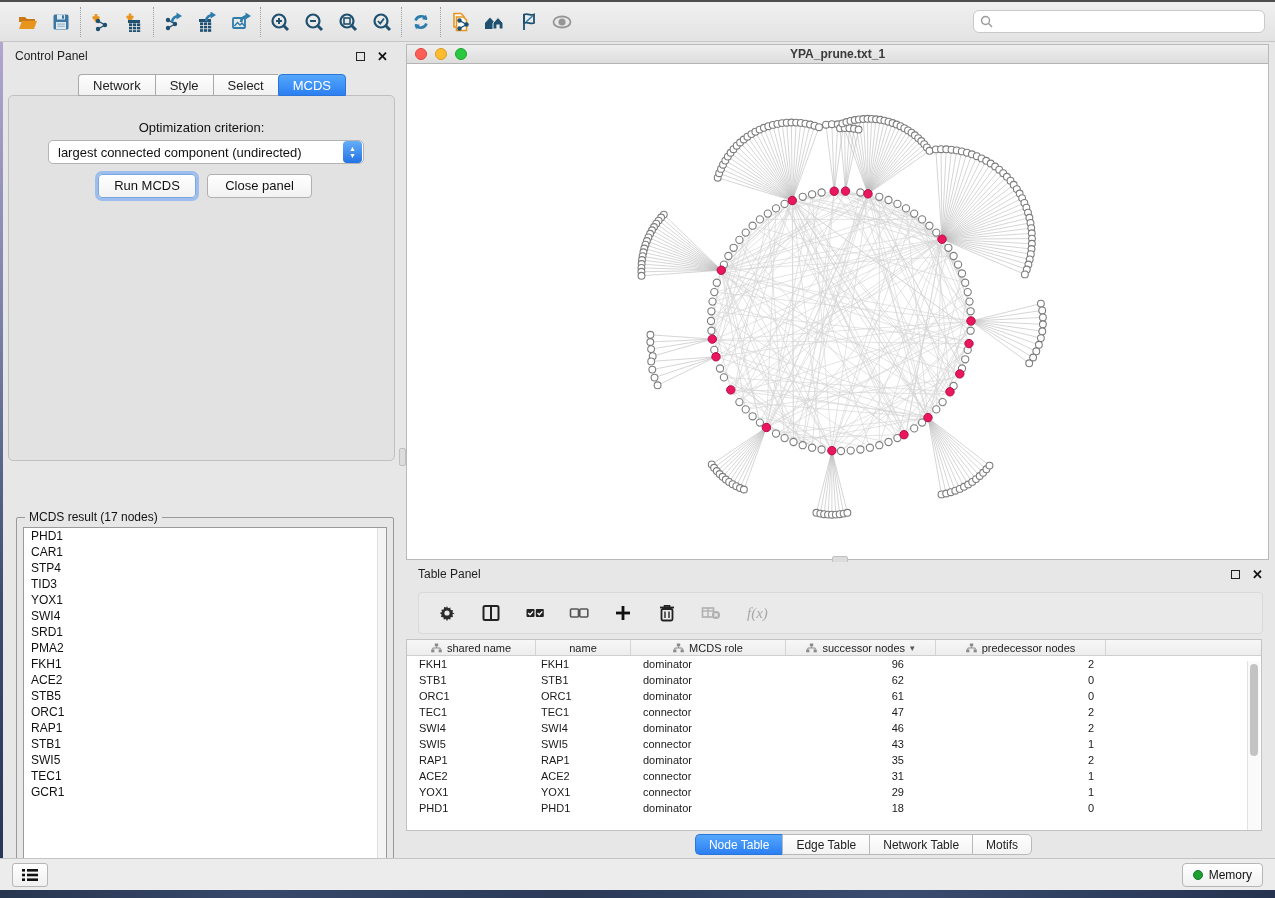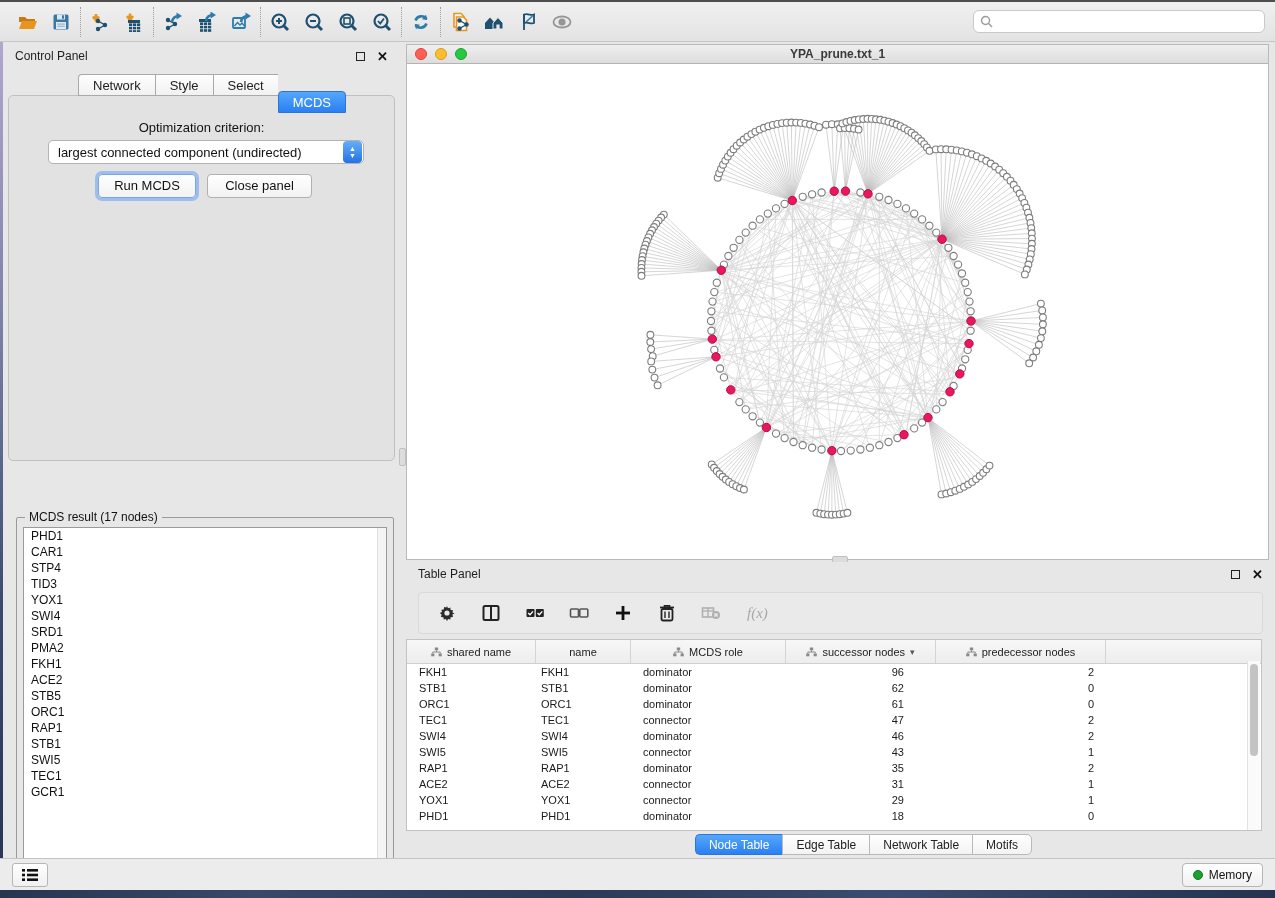--- a/index.html
+++ b/index.html
@@ -22,21 +22,21 @@
   
   #control-panel { left:3px; top:44px; width:397px; height:814px; background:#e7e7e7; }
   .panel-titlebar { height:24px; display:flex; align-items:center; padding:0 12px; font-size:12px; color:#1e1e1e; }
   .panel-titlebar .ctrls { margin-left:auto; display:flex; gap:12px; align-items:center; }
   .float-btn { width:9px; height:9px; border:1.5px solid #222; display:inline-block; }
   .close-btn { font-size:13px; font-weight:bold; color:#111; line-height:9px; }
   #cp-tabs { left:75px; top:30px; height:22px; display:flex; position:absolute; z-index:3;border-radius:10px; }
   .cp-tab { padding:0 14px; height:22px; line-height:21px; font-size:13px; background:linear-gradient(#fefefe,#f1f1f1);
     border:1px solid #a9a9a9; border-right:none; color:#222; }
   .cp-tab:first-child { border-radius:4px 0 0 0; }
-  .cp-tab:last-child { border-right:1px solid #a9a9a9; border-radius:0 4px 0 0;margin-top:17px; }
+  .cp-tab:last-child { border-right:1px solid #a9a9a9; border-radius:0 4px 0 0; }
   .cp-tab.active { background:linear-gradient(#55a7fc,#2b7ff2); color:#fff; border-color:#2b74d8; border-radius:4px 4px 0 0; }
   #cp-body { left:5px; top:51px; width:387px; height:366px; background:#e2e2e2; border:1px solid #c0c0c0; border-radius:5px; position:absolute; }
   #opt-label { width:100%; text-align:center; top:24px; position:absolute; font-size:13px; color:#111; }
   #opt-select { left:39px; top:44px; width:316px; height:24px; position:absolute; background:#fff; border:1px solid #b3b3b3;
     border-radius:5px; display:flex; align-items:center; font-size:13px; color:#111; padding-left:9px; }
   #opt-stepper { margin-left:auto; width:19px; height:22px; border-radius:4px; background:linear-gradient(#66aef8,#2273e6);
     display:flex; flex-direction:column; align-items:center; justify-content:center; gap:2px; margin-right:1px; }
   #opt-stepper span { color:#fff; font-size:7px; line-height:5px; }
   .cp-btn { position:absolute; top:78px; height:24px; background:linear-gradient(#ffffff,#f2f2f2); border:1px solid #b0b0b0;
     border-radius:4px; font-size:13px; color:#111; text-align:center; line-height:22px; }
@@ -62,21 +62,21 @@
   
   .vhandle { left:399px; top:448px; width:7px; height:18px; background:#dcdcdc; border:1px solid #c0c0c0; border-radius:2px; }
   .hhandle { left:832px; top:556px; width:16px; height:7px; background:#dcdcdc; border:1px solid #c0c0c0; border-radius:2px; }
 
   
   #table-panel { left:406px; top:562px; width:869px; height:296px; background:#e7e7e7; }
   #tp-toolbar { position:absolute; left:12px; top:30px; width:845px; height:42px; background:#eaeaea;
     border:1px solid #d9d9d9; border-radius:4px; display:flex; align-items:center; gap:24px; padding:0 18px; }
   .tp-icon { display:flex; align-items:center; justify-content:center; height:30px; }
   #node-table { position:absolute; left:0px; top:77px; width:856px; height:192px; background:#fff; border:1px solid #c3c3c3; }
-  #nt-header { display:flex; height:24px; background:linear-gradient(#f7f7f7,#ededed); border-bottom:1px solid #cfcfcf; }
+  #nt-header { display:flex; height:16px; background:linear-gradient(#f7f7f7,#ededed); border-bottom:1px solid #cfcfcf; }
   .nt-col { display:flex; align-items:center; justify-content:center; gap:5px; font-size:11px; color:#222;
     border-right:1px solid #d4d4d4; height:100%; }
   .nt-rows { position:relative; }
   .nt-row { display:flex; height:16px; align-items:center; }
   .nt-cell { font-size:11px; color:#1a1a1a; overflow:hidden; white-space:nowrap; }
   #nt-scroll { position:absolute; right:1px; top:21px; width:13px; height:169px; background:#fafafa; border-left:1px solid #e2e2e2; }
   #nt-thumb { position:absolute; left:2px; top:3px; width:8px; height:92px; background:#c3c3c3; border-radius:4px; }
   #tp-tabs { position:absolute; left:0; right:0; top:272px; display:flex; justify-content:center; }
   .tp-tab { height:21px; line-height:20px; padding:0 13px; font-size:12px; color:#222; background:linear-gradient(#ffffff,#f3f3f3);
     border:1px solid #b9b9b9; border-right:none; }

